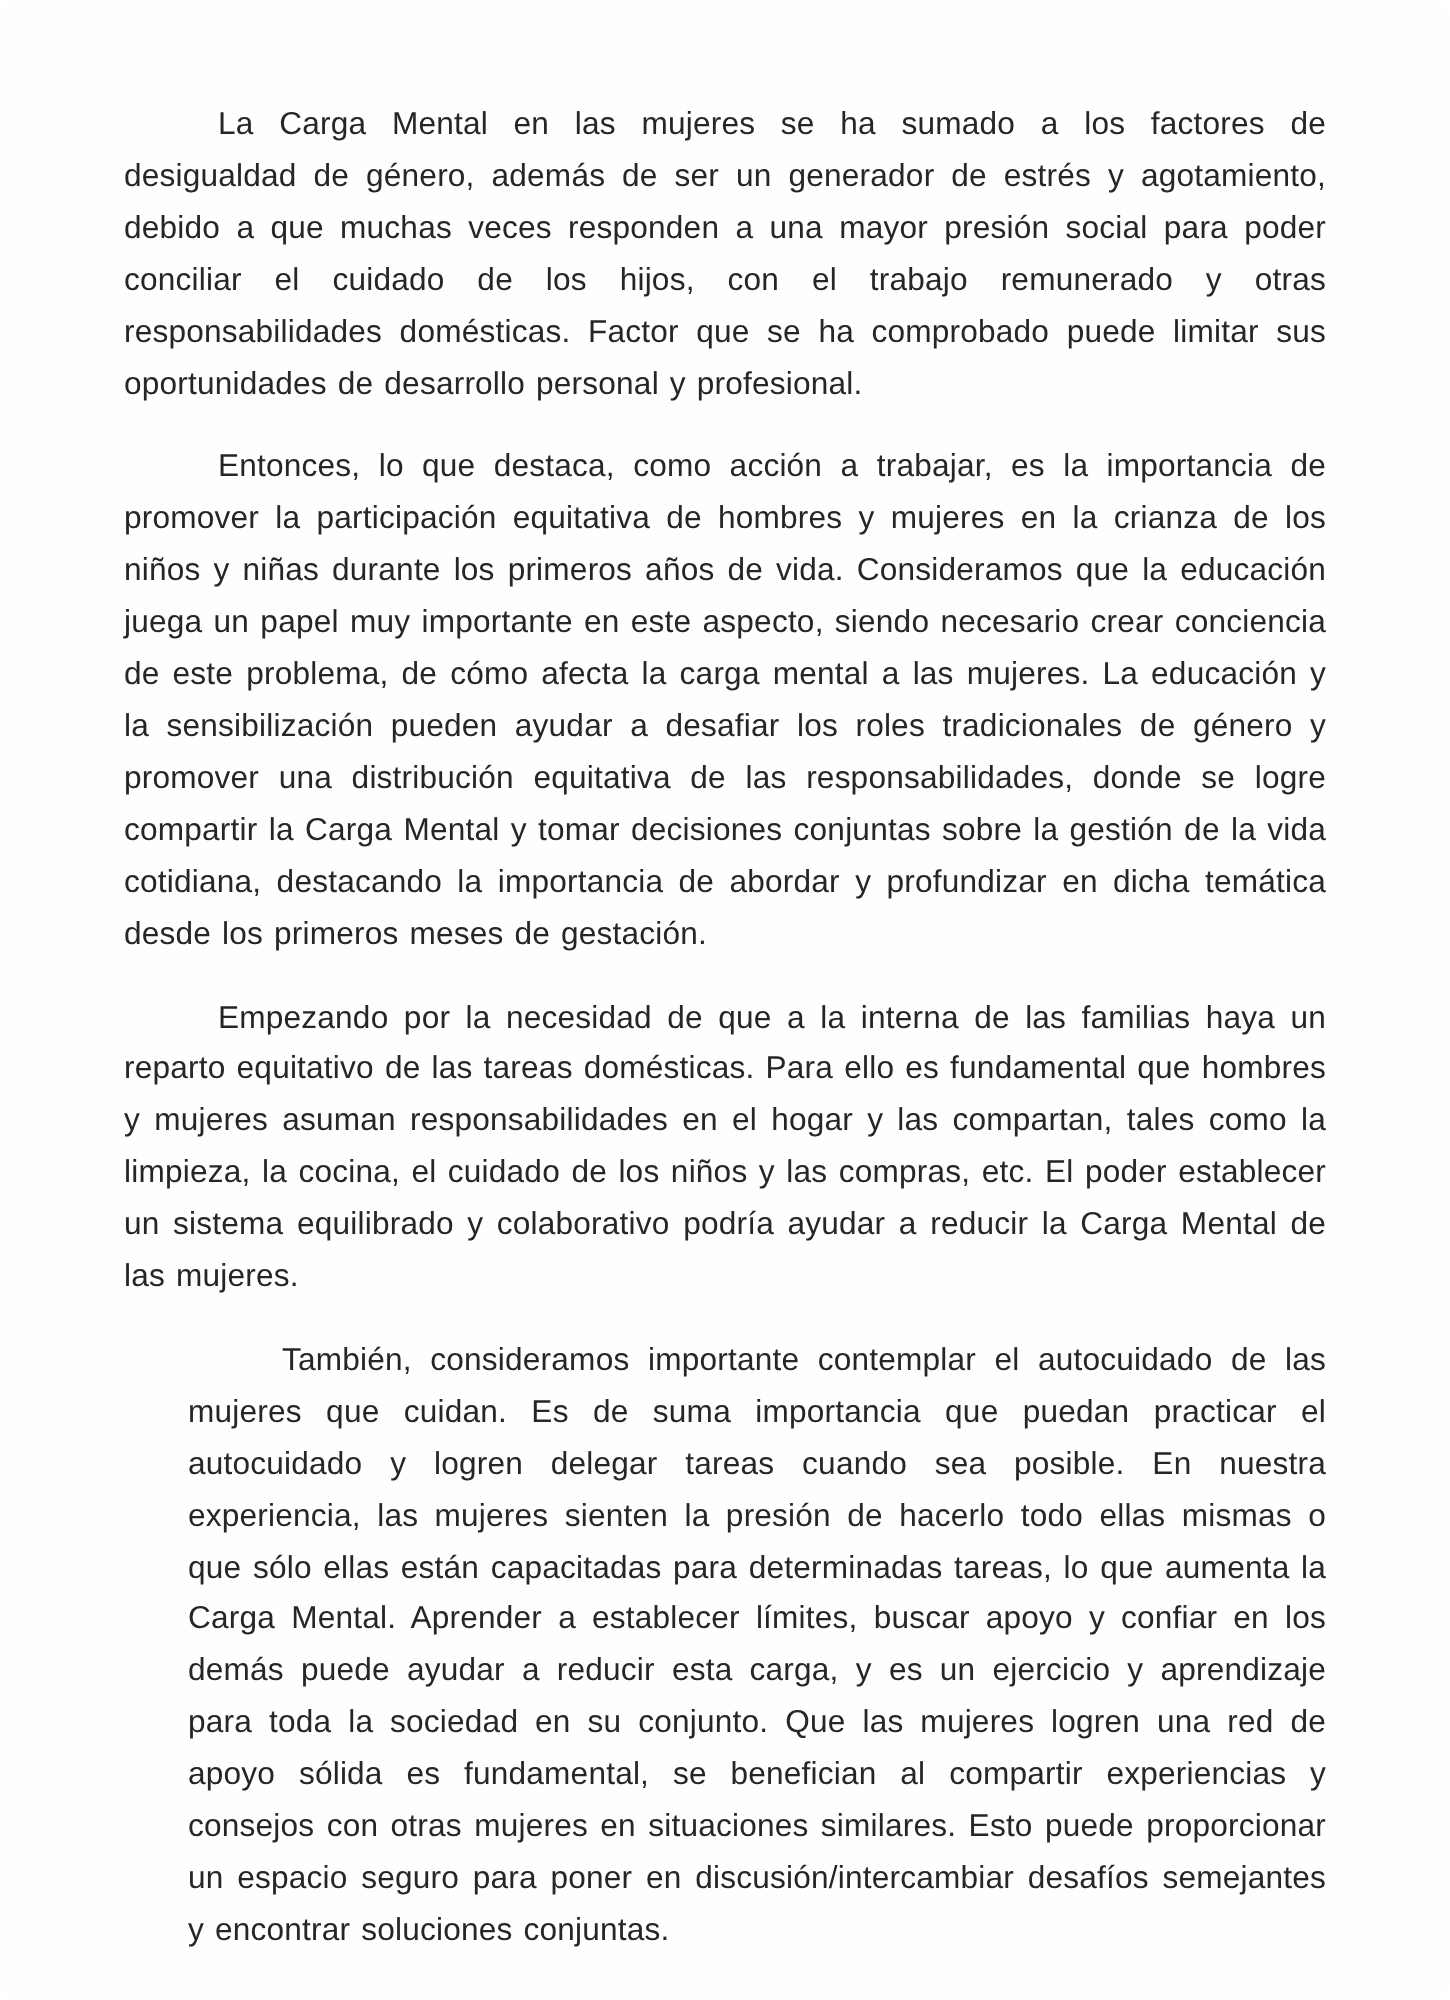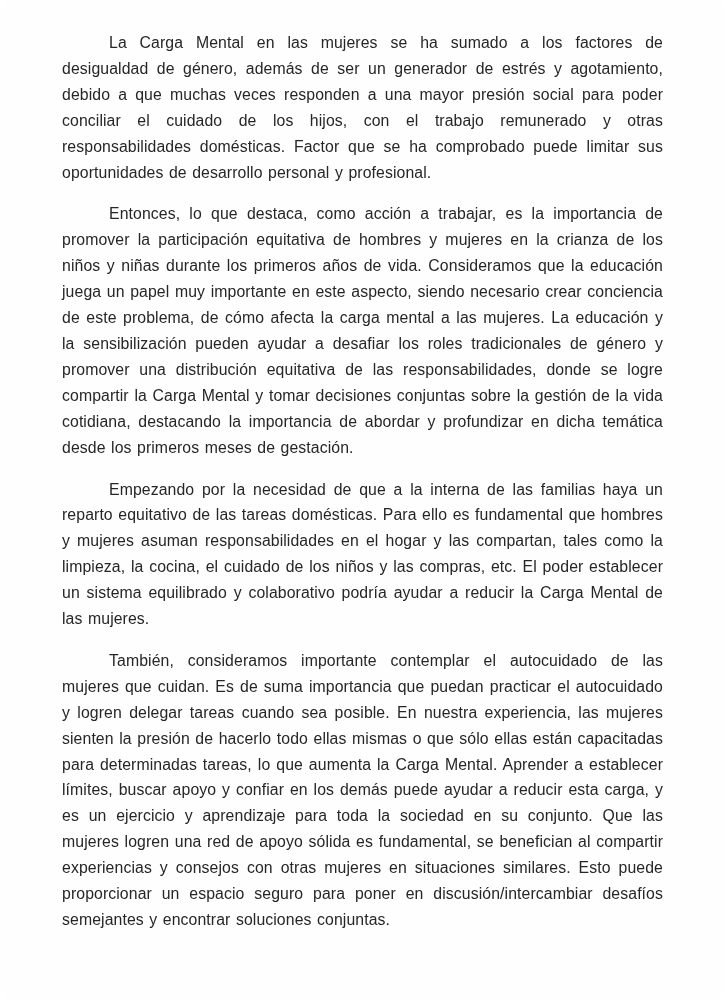--- a/index.html
+++ b/index.html
@@ -8,37 +8,38 @@
     padding: 0;
     background: #ffffff;
   }
   .page {
     position: relative;
     width: 725px;
     height: 1000px;
     margin: 0 auto;
     background: #fefefe;
     box-sizing: border-box;
-    padding: 30px 62px 40px 62px;
+    padding: 50px 62px 40px 62px;
     font-family: "Liberation Sans", "DejaVu Sans", sans-serif;
     color: #262626;
     overflow: hidden;
     border-radius: 10px;
   }
   .para {
     margin: 0 0 16px 0;
     font-size: 15.8px;
     line-height: 25.9px;
     text-align: justify;
     text-indent: 47px;
     letter-spacing: 0.1px;
     word-spacing: 1px;
   }
   .para:last-child {
     margin-bottom: 0;
+    margin-left: 32px;
   }
 </style>
 </head>
 <body>
 
 <div class="page">
   <p class="para">La Carga Mental en las mujeres se ha sumado a los factores de desigualdad de género, además de ser un generador de estrés y agotamiento, debido a que muchas veces responden a una mayor presión social para poder conciliar el cuidado de los hijos, con el trabajo remunerado y otras responsabilidades domésticas. Factor que se ha comprobado puede limitar sus oportunidades de desarrollo personal y profesional.</p>
   <p class="para">Entonces, lo que destaca, como acción a trabajar, es la importancia de promover la participación equitativa de hombres y mujeres en la crianza de los niños y niñas durante los primeros años de vida. Consideramos que la educación juega un papel muy importante en este aspecto, siendo necesario crear conciencia de este problema, de cómo afecta la carga mental a las mujeres. La educación y la sensibilización pueden ayudar a desafiar los roles tradicionales de género y promover una distribución equitativa de las responsabilidades, donde se logre compartir la Carga Mental y tomar decisiones conjuntas sobre la gestión de la vida cotidiana, destacando la importancia de abordar y profundizar en dicha temática desde los primeros meses de gestación.</p>
   <p class="para">Empezando por la necesidad de que a la interna de las familias haya un reparto equitativo de las tareas domésticas. Para ello es fundamental que hombres y mujeres asuman responsabilidades en el hogar y las compartan, tales como la limpieza, la cocina, el cuidado de los niños y las compras, etc. El poder establecer un sistema equilibrado y colaborativo podría ayudar a reducir la Carga Mental de las mujeres.</p>
   <p class="para">También, consideramos importante contemplar el autocuidado de las mujeres que cuidan. Es de suma importancia que puedan practicar el autocuidado y logren delegar tareas cuando sea posible. En nuestra experiencia, las mujeres sienten la presión de hacerlo todo ellas mismas o que sólo ellas están capacitadas para determinadas tareas, lo que aumenta la Carga Mental. Aprender a establecer límites, buscar apoyo y confiar en los demás puede ayudar a reducir esta carga, y es un ejercicio y aprendizaje para toda la sociedad en su conjunto. Que las mujeres logren una red de apoyo sólida es fundamental, se benefician al compartir experiencias y consejos con otras mujeres en situaciones similares. Esto puede proporcionar un espacio seguro para poner en discusión/intercambiar desafíos semejantes y encontrar soluciones conjuntas.</p>

